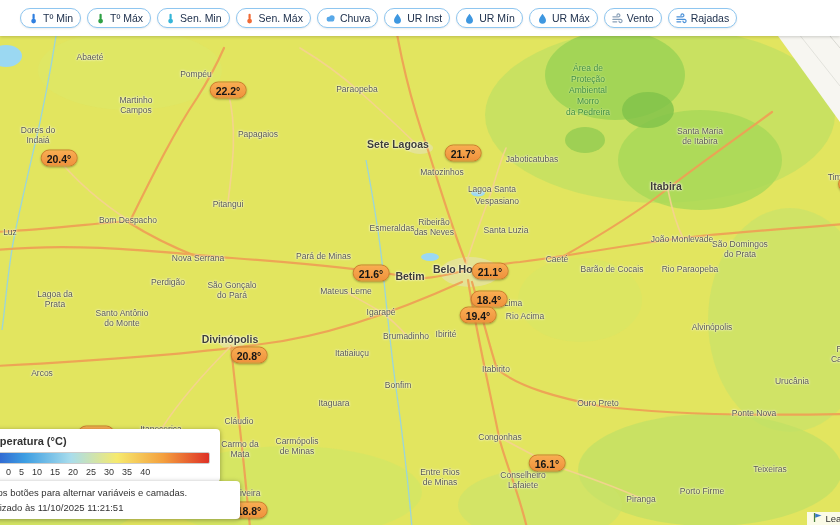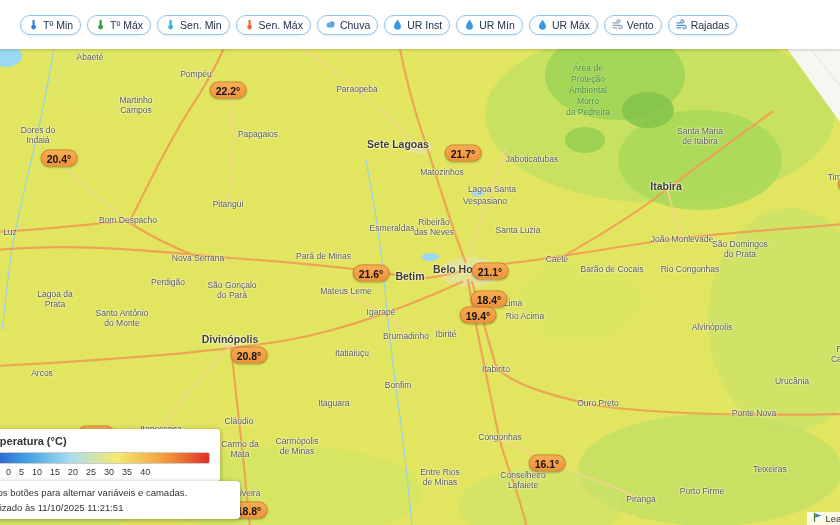--- a/index.html
+++ b/index.html
@@ -24,21 +24,21 @@
   }
   .temp-marker{
     position:absolute;transform:translate(-50%,-50%);
     background:linear-gradient(#f9ad52,#ef923d);
     border:1px solid #cd7d2c;border-radius:9px;
     padding:1.5px 5px;font-size:10.5px;font-weight:bold;color:#151515;
     white-space:nowrap;box-shadow:0 1px 2px rgba(0,0,0,.3);z-index:3;cursor:pointer;
   }
   
   #toolbar{
-    position:absolute;top:0;left:0;right:0;height:49px;background:#fff;
+    position:absolute;top:0;left:0;right:0;height:36px;background:#fff;
     display:flex;align-items:center;gap:6px;padding-left:20px;z-index:20;
     box-shadow:0 1px 3px rgba(0,0,0,.18);white-space:nowrap;overflow:visible;
   }
   .tb-btn{
     flex:0 0 auto;display:inline-flex;align-items:center;gap:4px;
     background:#fff;border:1px solid #8ec6f0;border-radius:13px;
     padding:3px 7px;font-size:10.5px;color:#20324e;font-family:inherit;
     box-shadow:0 1px 2px rgba(0,0,0,.08);cursor:pointer;
   }
   .tb-icon{display:inline-flex;width:11px;height:11px}
@@ -147,37 +147,37 @@
 Indaiá</div>
       <div class="city-label" style="left: 258px; top: 134px;">Papagaios</div>
       <div class="city-label major" style="left: 398px; top: 144px;">Sete Lagoas</div>
       <div class="city-label" style="left: 532px; top: 159px;">Jaboticatubas</div>
       <div class="city-label" style="left: 700px; top: 136px;">Santa Maria
 de Itabira</div>
       <div class="city-label" style="left: 442px; top: 172px;">Matozinhos</div>
       <div class="city-label major" style="left: 666px; top: 186px;">Itabira</div>
       <div class="city-label" style="left: 492px; top: 189px;">Lagoa Santa</div>
       <div class="city-label" style="left: 843px; top: 177px;">Timóteo</div>
-      <div class="city-label" style="left: 485px; top: 201px;">Vespasiano</div>
+      <div class="city-label" style="left: 497px; top: 201px;">Vespasiano</div>
       <div class="city-label" style="left: 228px; top: 204px;">Pitangui</div>
       <div class="city-label" style="left: 128px; top: 220px;">Bom Despacho</div>
       <div class="city-label" style="left: 392px; top: 228px;">Esmeraldas</div>
       <div class="city-label" style="left: 434px; top: 227px;">Ribeirão
 das Neves</div>
-      <div class="city-label" style="left: 506px; top: 230px; margin-left: 12px;">Santa Luzia</div>
+      <div class="city-label" style="left: 506px; top: 230px;">Santa Luzia</div>
       <div class="city-label" style="left: 682px; top: 239px;">João Monlevade</div>
       <div class="city-label" style="left: 740px; top: 249px;">São Domingos
 do Prata</div>
       <div class="city-label" style="left: 10px; top: 232px;">Luz</div>
       <div class="city-label" style="left: 198px; top: 258px;">Nova Serrana</div>
       <div class="city-label" style="left: 306px; top: 256px; padding-left: 35px;">Pará de Minas</div>
       <div class="city-label major" style="left: 470px; top: 269px;">Belo Horizonte</div>
       <div class="city-label" style="left: 557px; top: 259px;">Caeté</div>
       <div class="city-label" style="left: 612px; top: 269px;">Barão de Cocais</div>
-      <div class="city-label" style="left: 690px; top: 269px;">Rio Congonhas</div>
+      <div class="city-label" style="left: 690px; top: 269px;">Rio Paraopeba</div>
       <div class="city-label" style="left: 168px; top: 282px;">Perdigão</div>
       <div class="city-label" style="left: 232px; top: 290px;">São Gonçalo
 do Pará</div>
       <div class="city-label" style="left: 346px; top: 291px;">Mateus Leme</div>
       <div class="city-label major" style="left: 410px; top: 276px;">Betim</div>
       <div class="city-label" style="left: 446px; top: 298px; margin-top: 36px;">Ibirité</div>
       <div class="city-label" style="left: 502px; top: 303px;">Nova Lima</div>
       <div class="city-label" style="left: 55px; top: 299px;">Lagoa da
 Prata</div>
       <div class="city-label" style="left: 122px; top: 318px;">Santo Antônio

